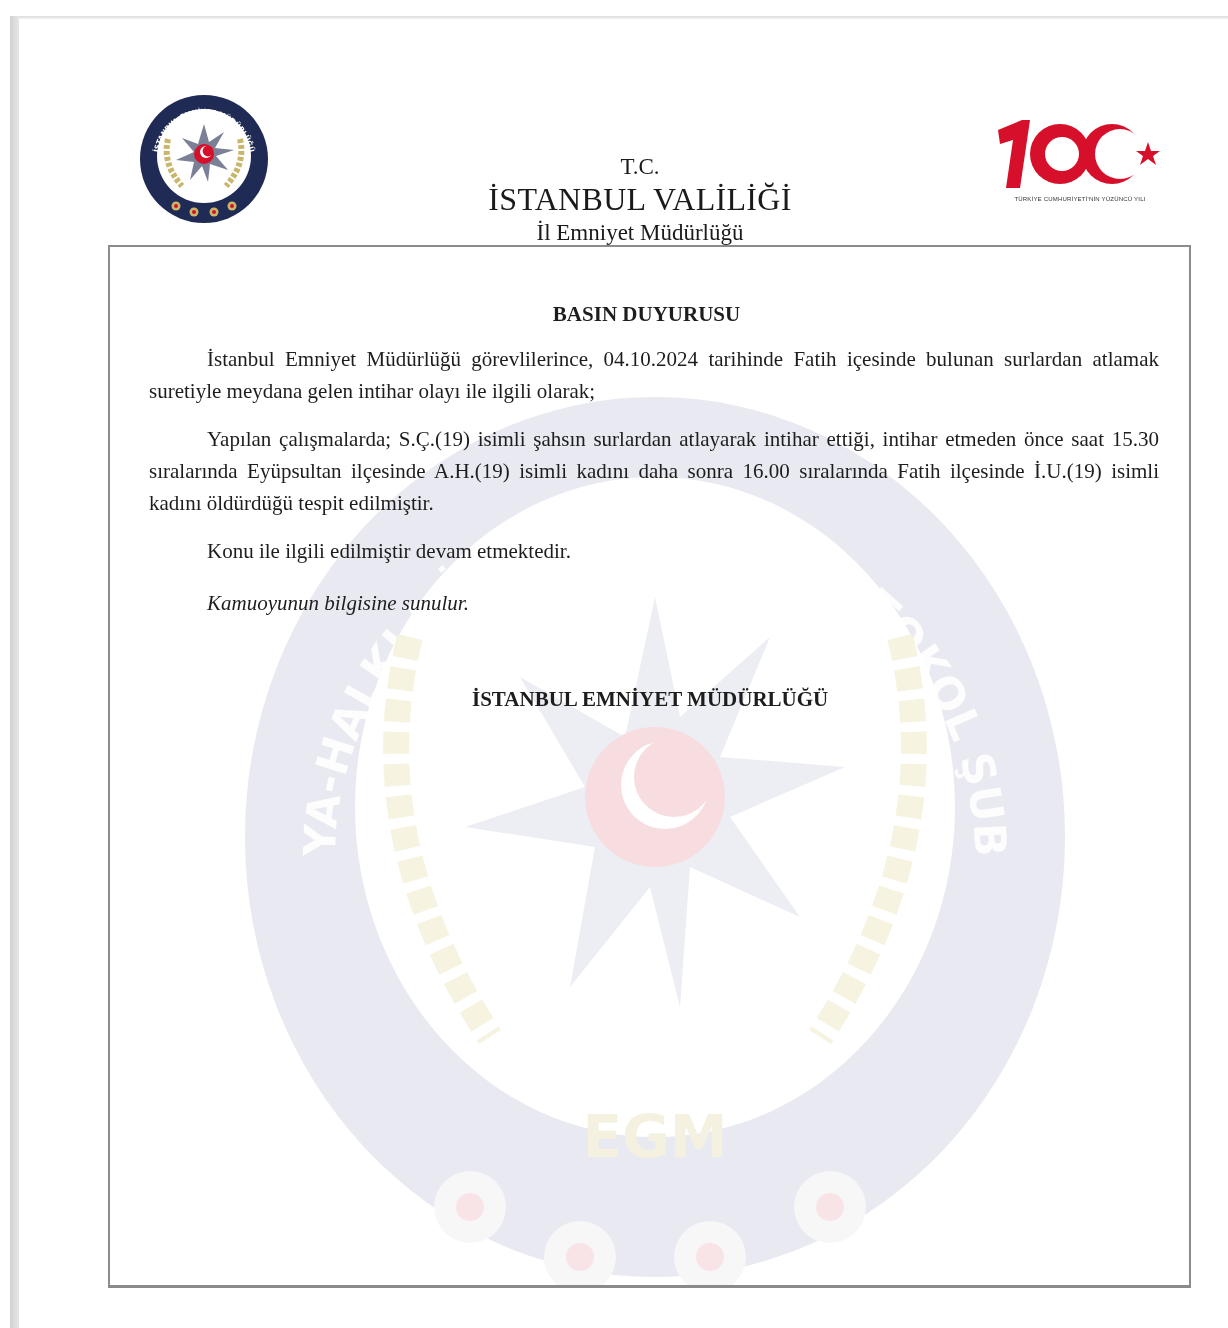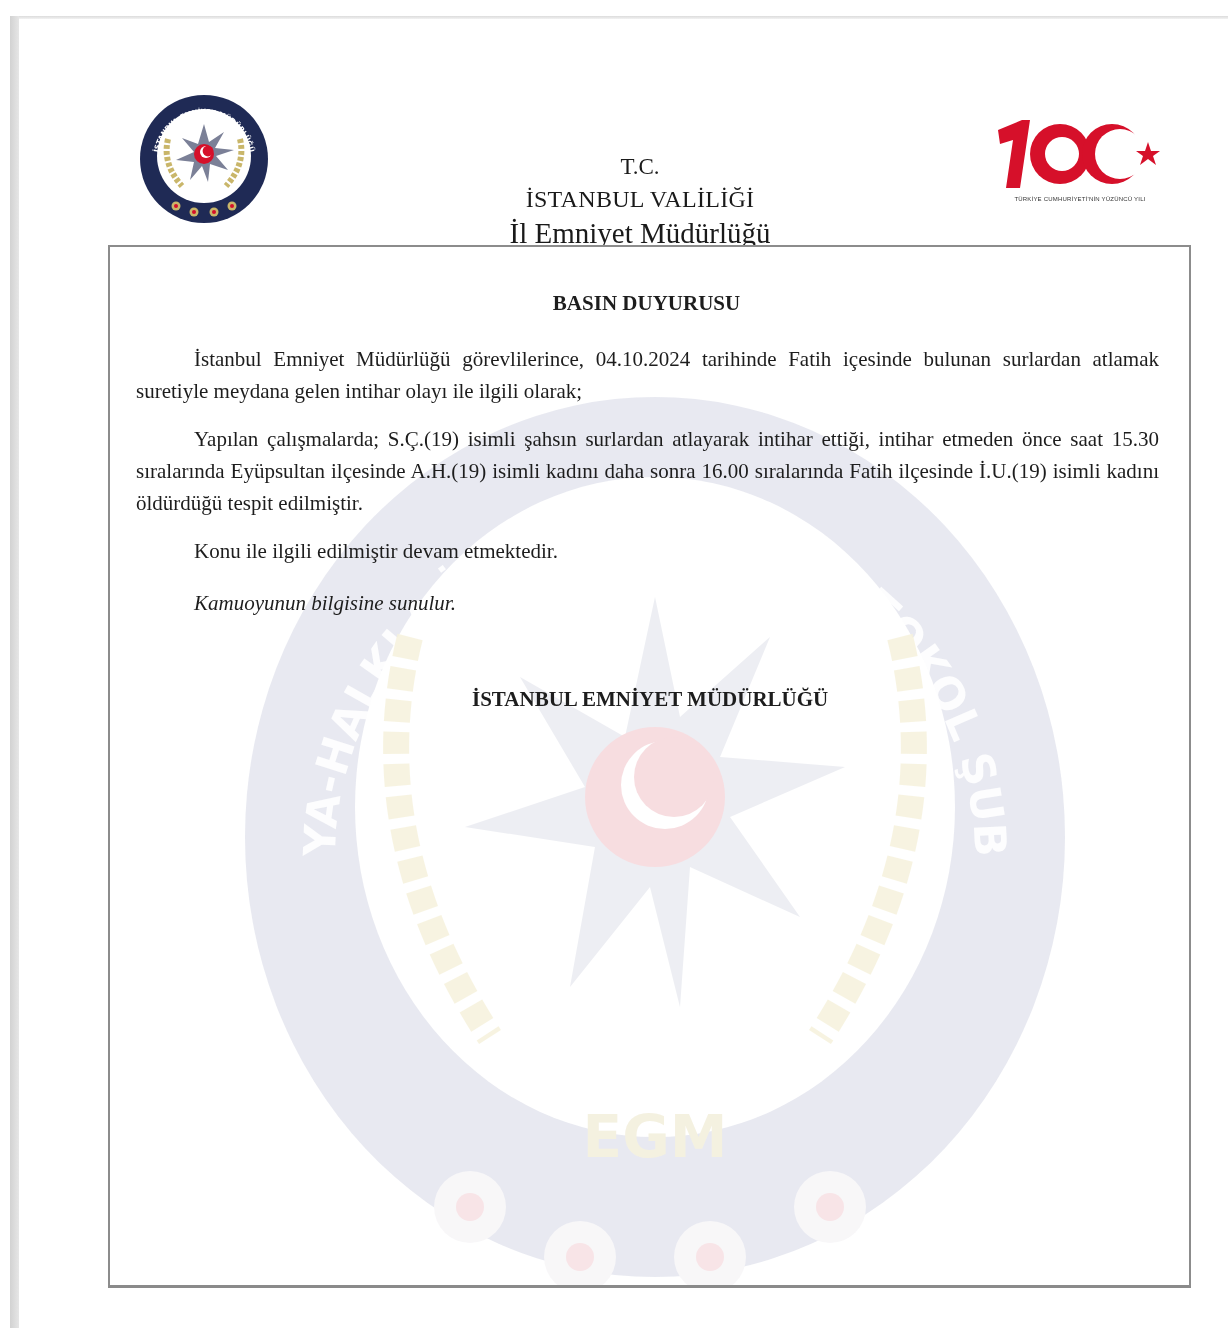--- a/index.html
+++ b/index.html
@@ -6,31 +6,31 @@
   body {
     width:1228px; height:1328px; background:#ffffff; position:relative; overflow:hidden;
     font-family:"Liberation Serif","DejaVu Serif",serif; color:#1a1a1a;
   }
   .page-left-edge { position:absolute; left:10px; top:16px; width:9px; height:1312px; background:linear-gradient(to right,#d2d2d2,#e6e6e6); }
   .page-top-edge { position:absolute; left:19px; top:16px; right:0; height:3px; background:linear-gradient(#dcdcdc,#f2f2f2); }
 
   .egm-logo { position:absolute; left:138px; top:94px; width:132px; height:130px; }
   .header-titles { position:absolute; left:440px; top:120px; width:400px; text-align:center; font-weight:normal;margin-top:32px; }
   .header-titles .tc { font-size:23px; line-height:30px; }
-  .header-titles .vali { font-size:24px; line-height:34px; letter-spacing:0.3px; }
-  .header-titles .emn { font-size:29px; line-height:34px;text-align:center; }
+  .header-titles .vali { font-size:32px; line-height:34px; letter-spacing:0.3px; }
+  .header-titles .emn { font-size:23px; line-height:34px;text-align:center; }
   .centennial-logo { position:absolute; left:990px; top:112px; width:175px; height:100px; }
   .centennial-caption { position:absolute; left:1005px; top:196px; width:150px; font-family:"Liberation Sans",sans-serif; font-size:6px; color:#333; text-align:center; letter-spacing:0.2px; white-space:nowrap; }
 
   .content-box { position:absolute; left:108px; top:245px; width:1083px; height:1043px; border:2px solid #8c8c8c; border-bottom:3px solid #8a8a8a; box-sizing:border-box; background:#fff; overflow:hidden; }
   .watermark { position:absolute; left:130px; top:140px; width:830px; height:900px; opacity:0.55; pointer-events:none; }
 
   .doc-text { position:absolute; left:24px; right:30px; top:0; font-size:21px; line-height:32px; color:#1d1d1d; }
-  .press-title { position:absolute; left:0; right:0; top:40px; text-align:center; font-weight:bold; font-size:21px; }
-  .para { position:absolute; left:2px; right:0; text-align:justify; text-indent:58px; }
+  .press-title { position:absolute; left:0; right:0; top:51px; text-align:center; font-weight:bold; font-size:21px; }
+  .para { position:absolute; left:15px; right:0; text-align:justify; text-indent:58px; }
   .para.p1 { top:96px; }
   .para.p2 { top:176px; }
   .para.p3 { top:288px; }
   .para.p4 { top:340px;font-style:italic; }
   .signature { position:absolute; left:338px; top:436px; font-weight:bold; font-size:21px; white-space:nowrap; }
 </style>
 </head>
 <body>
 
 <div class="page-left-edge"></div>

